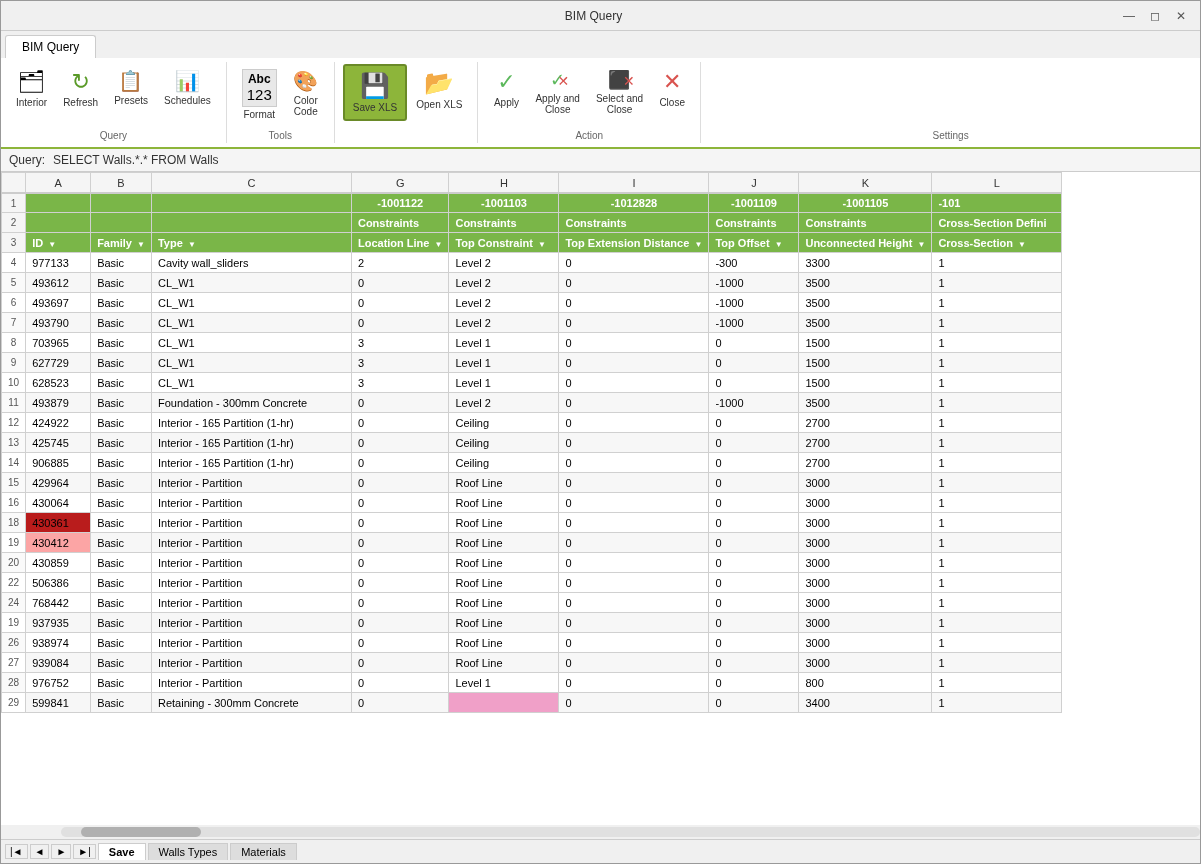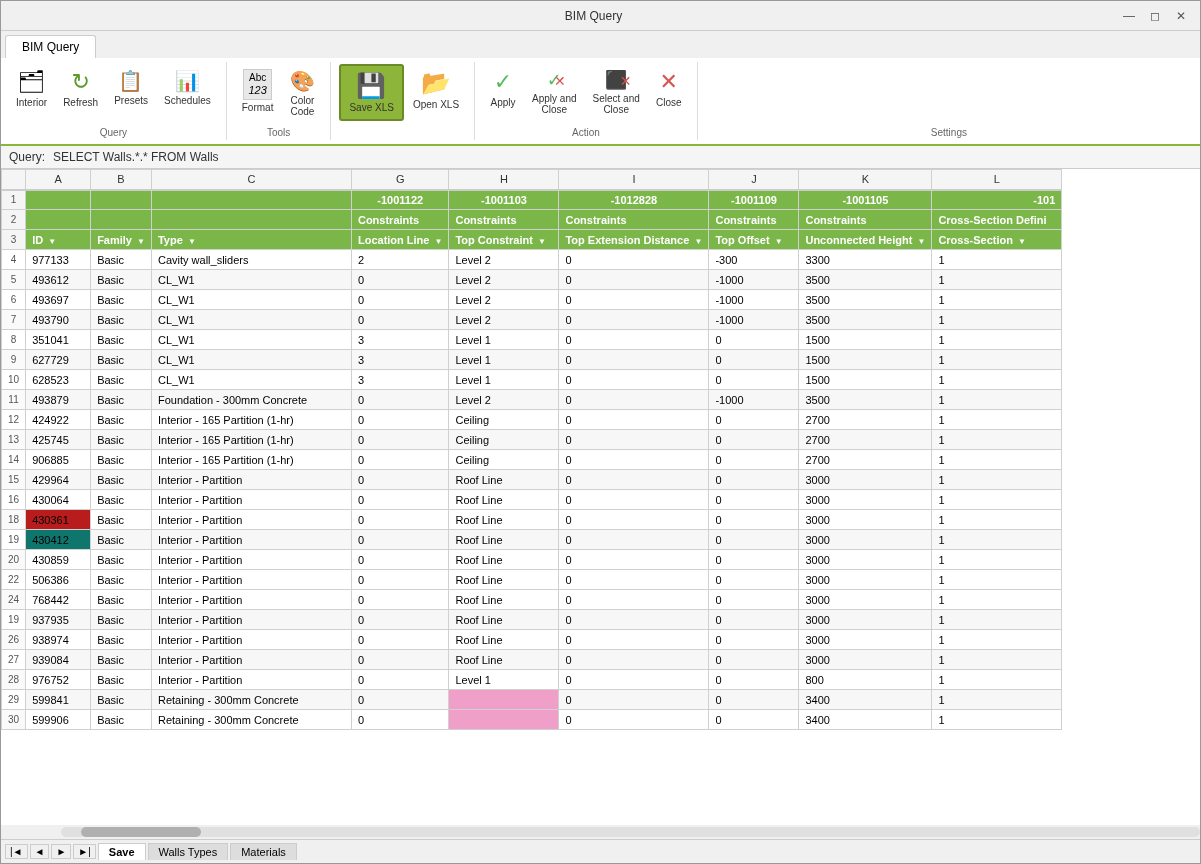--- a/index.html
+++ b/index.html
@@ -218,22 +218,22 @@
           </div>
         </div>
       </div>
       <div class="ribbon-group-label">Query</div>
     </div>
 
     <div class="ribbon-group">
       <div class="ribbon-buttons">
         <div class="ribbon-btn">
           <div style="background:#e8e8e8;border:1px solid #ccc;padding:2px 4px;font-size:11px;line-height:1.2;text-align:center;">
-            <div style="font-weight:normal;font-size:10px;">Abc</div>
-            <div style="font-size:11px;font-style:italic;">123</div>
+            <div style="font-weight:bold;font-size:12px;">Abc</div>
+            <div style="font-size:15px;">123</div>
           </div>
           <span class="btn-label">Format</span>
         </div>
         <div style="display:flex;flex-direction:column;align-items:center;gap:2px">
           <div style="display:flex;gap:2px;align-items:center">
             <div class="ribbon-btn">
               <span style="font-size:20px;">🎨</span>
               <span class="btn-label">Color<br>Code</span>
             </div>
           </div>
@@ -326,21 +326,21 @@
         <tr>
           <td class="row-num">1</td>
           <td style="background:#7ab648;"></td>
           <td style="background:#7ab648;"></td>
           <td style="background:#7ab648;"></td>
           <td class="header-green" style="text-align:center;">-1001122</td>
           <td class="header-green" style="text-align:center;">-1001103</td>
           <td class="header-green" style="text-align:center;">-1012828</td>
           <td class="header-green" style="text-align:center;">-1001109</td>
           <td class="header-green" style="text-align:center;">-1001105</td>
-          <td class="header-green" style="text-align:right;">-101</td>
+          <td class="header-green" style="text-align:left;">-101</td>
         </tr>
 
         <tr>
           <td class="row-num">2</td>
           <td class="header-green"></td>
           <td class="header-green"></td>
           <td class="header-green"></td>
           <td class="header-green">Constraints</td>
           <td class="header-green">Constraints</td>
           <td class="header-green">Constraints</td>
@@ -424,21 +424,21 @@
     <td style="background:#f7f7f7">CL_W1</td>
     <td style="background:#f7f7f7">0</td>
     <td style="background:#f7f7f7">Level 2</td>
     <td style="background:#f7f7f7">0</td>
     <td style="background:#f7f7f7">-1000</td>
     <td style="background:#f7f7f7">3500</td>
     <td style="background:#f7f7f7">1</td>
   </tr>
           <tr class="data-row">
     <td class="row-num">8</td>
-    <td style="background:#ffffff">351041</td>
+    <td style="background:#ffffff">703965</td>
     <td style="background:#ffffff">Basic</td>
     <td style="background:#ffffff">CL_W1</td>
     <td style="background:#ffffff">3</td>
     <td style="background:#ffffff">Level 1</td>
     <td style="background:#ffffff">0</td>
     <td style="background:#ffffff">0</td>
     <td style="background:#ffffff">1500</td>
     <td style="background:#ffffff">1</td>
   </tr>
           <tr class="data-row">
@@ -544,21 +544,21 @@
     <td style="background:#ffffff">Interior - Partition</td>
     <td style="background:#ffffff">0</td>
     <td style="background:#ffffff">Roof Line</td>
     <td style="background:#ffffff">0</td>
     <td style="background:#ffffff">0</td>
     <td style="background:#ffffff">3000</td>
     <td style="background:#ffffff">1</td>
   </tr>
           <tr class="data-row">
     <td class="row-num">19</td>
-    <td style="background:#0f766e">430412</td>
+    <td style="background:#fca5a5">430412</td>
     <td style="background:#f7f7f7">Basic</td>
     <td style="background:#f7f7f7">Interior - Partition</td>
     <td style="background:#f7f7f7">0</td>
     <td style="background:#f7f7f7">Roof Line</td>
     <td style="background:#f7f7f7">0</td>
     <td style="background:#f7f7f7">0</td>
     <td style="background:#f7f7f7">3000</td>
     <td style="background:#f7f7f7">1</td>
   </tr>
           <tr class="data-row">
@@ -649,32 +649,20 @@
     <td class="row-num">29</td>
     <td style="background:#f7f7f7">599841</td>
     <td style="background:#f7f7f7">Basic</td>
     <td style="background:#f7f7f7">Retaining - 300mm Concrete</td>
     <td style="background:#f7f7f7">0</td>
     <td style="background:#f0a0c8"></td>
     <td style="background:#f7f7f7">0</td>
     <td style="background:#f7f7f7">0</td>
     <td style="background:#f7f7f7">3400</td>
     <td style="background:#f7f7f7">1</td>
-  </tr>
-          <tr class="data-row">
-    <td class="row-num">30</td>
-    <td style="background:#ffffff">599906</td>
-    <td style="background:#ffffff">Basic</td>
-    <td style="background:#ffffff">Retaining - 300mm Concrete</td>
-    <td style="background:#ffffff">0</td>
-    <td style="background:#f0a0c8"></td>
-    <td style="background:#ffffff">0</td>
-    <td style="background:#ffffff">0</td>
-    <td style="background:#ffffff">3400</td>
-    <td style="background:#ffffff">1</td>
   </tr>
         </tbody>
     </table>
   </div>
 
   <div class="scrollbar-area">
     <div style="margin-left:60px;flex:1;height:10px;background:#e0e0e0;border-radius:5px;position:relative;">
       <div style="width:120px;height:10px;background:#b0b0b0;border-radius:5px;position:absolute;left:20px;"></div>
     </div>
   </div>

